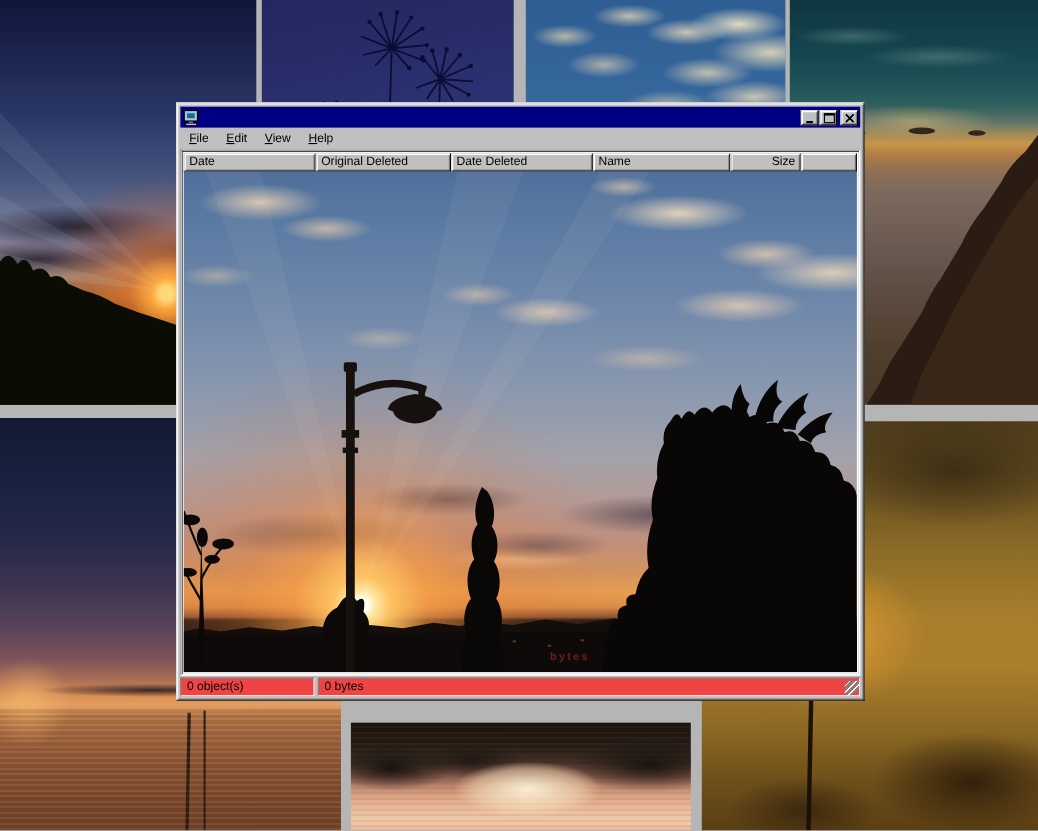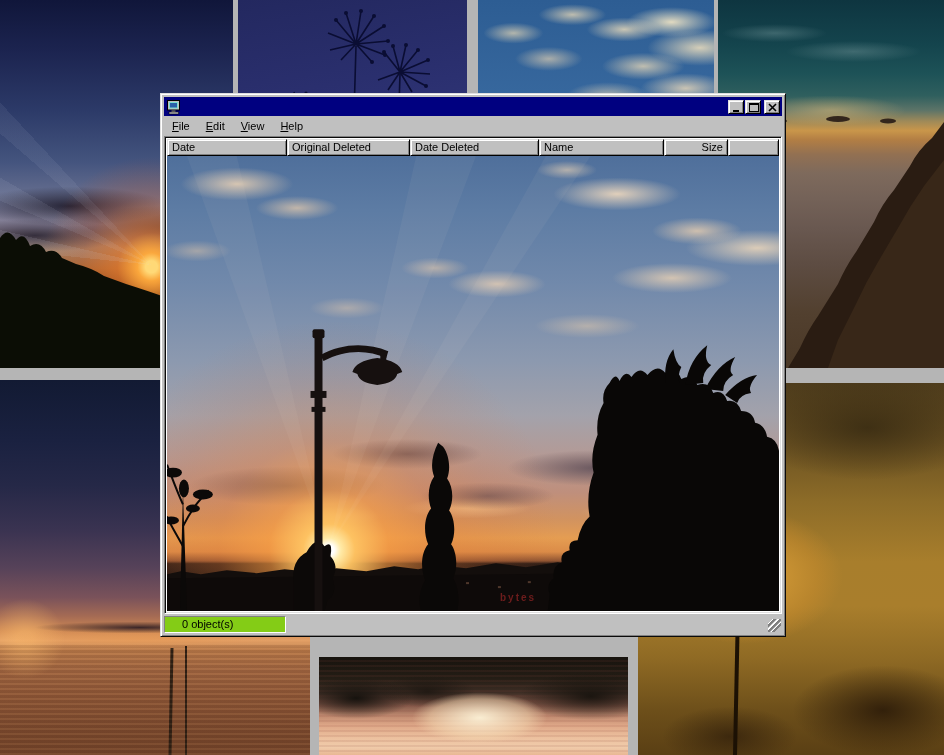--- a/index.html
+++ b/index.html
@@ -121,22 +121,22 @@
       radial-gradient(ellipse 85px 14px at 300px 352px, rgba(242,196,140,.75), transparent 75%),
       radial-gradient(ellipse 75px 12px at 470px 356px, rgba(238,188,132,.7), transparent 75%),
       radial-gradient(ellipse 60px 12px at 170px 360px, rgba(230,180,130,.6), transparent 75%),
       linear-gradient(180deg,#4f6f9b 0%,#5d7ca4 12%,#7189ab 28%,#8c99af 45%,#a3a2ab 57%,#b49a95 66%,#bf8f7c 74%,#d2935f 80%,#e59d52 84%,#db8c48 87%,#8f5432 89%,#2e1d16 89.6%,#151010 93%,#0c0909 100%);
   }
   .scene > svg { position:absolute; left:0; top:0; width:100%; height:100%; }
   .watermark { position:absolute; left:333px; top:436px; font-size:10px; font-weight:bold;
     letter-spacing:2px; color:rgba(125,32,32,.85); }
 
   .statusbar { height:17px; flex:none; margin-top:2px; display:flex; position:relative; }
-  .status-panel { border:1px solid; border-color:#808080 #fff #fff #808080; background:#84cc16;
-    padding:1px 5px 0 17px; white-space:nowrap; overflow:hidden; }
+  .status-panel { border:1px solid; border-color:#808080 #fff #fff #808080; background:#ef4444;
+    padding:1px 5px 0 5px; white-space:nowrap; overflow:hidden; }
   .status-panel.p1 { width:122px; flex:none; margin-right:3px; }
   .status-panel.p2 { flex:1; }
   .grip { position:absolute; right:1px; bottom:1px; width:13px; height:13px;
     background:
       linear-gradient(135deg, transparent 0 3px, #fff 3px 4px, #808080 4px 6px, transparent 6px 7px, #fff 7px 8px, #808080 8px 10px, transparent 10px 11px, #fff 11px 12px, #808080 12px 14px, transparent 14px); }
 </style>
 </head>
 <body>
 
 <div>
@@ -311,16 +311,17 @@
           <path d="M540,234 Q552,210 570,202 Q562,216 568,220 Q558,226 558,236 Z"></path>
           <path d="M560,240 Q576,222 592,220 Q582,232 586,238 Q574,240 572,248 Z"></path>
         </g>
       </svg>
       <div class="watermark">bytes</div>
     </div>
   </div>
 
   <div class="statusbar">
     <div class="status-panel p1">0 object(s)</div>
+    <div class="status-panel p2">0 bytes</div>
     <div class="grip"></div>
   </div>
 
 </div>
 
 </body></html>

